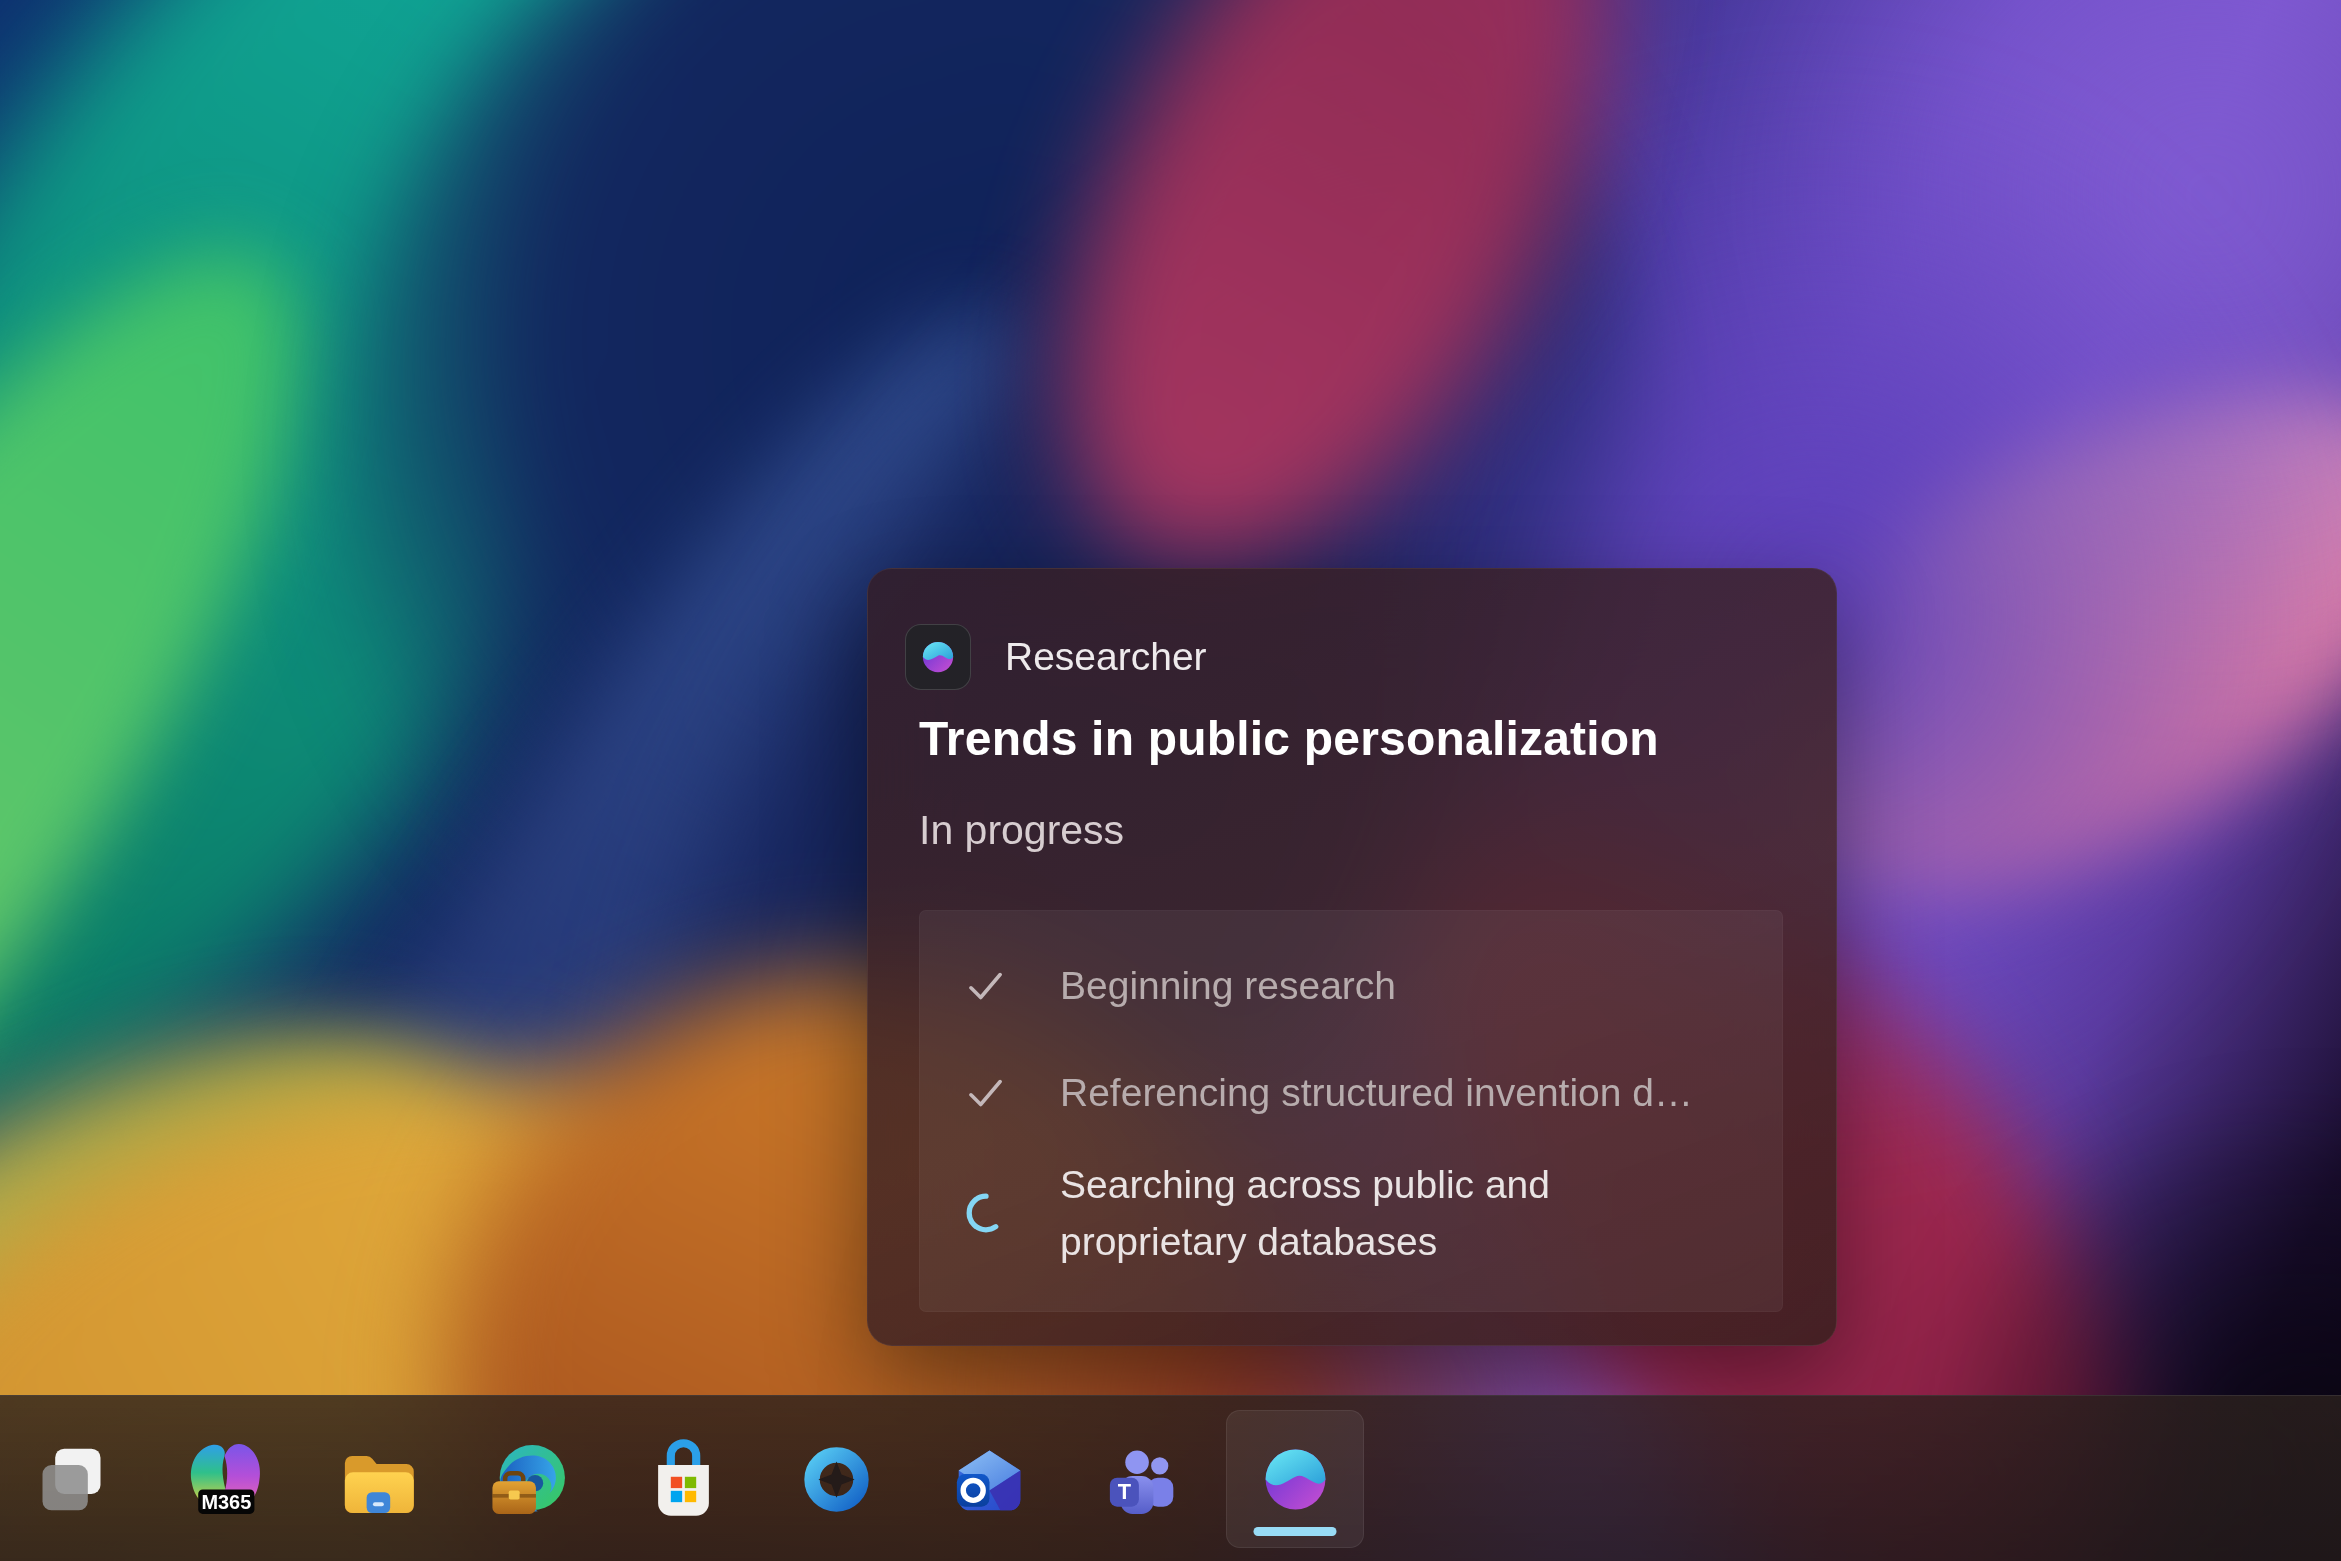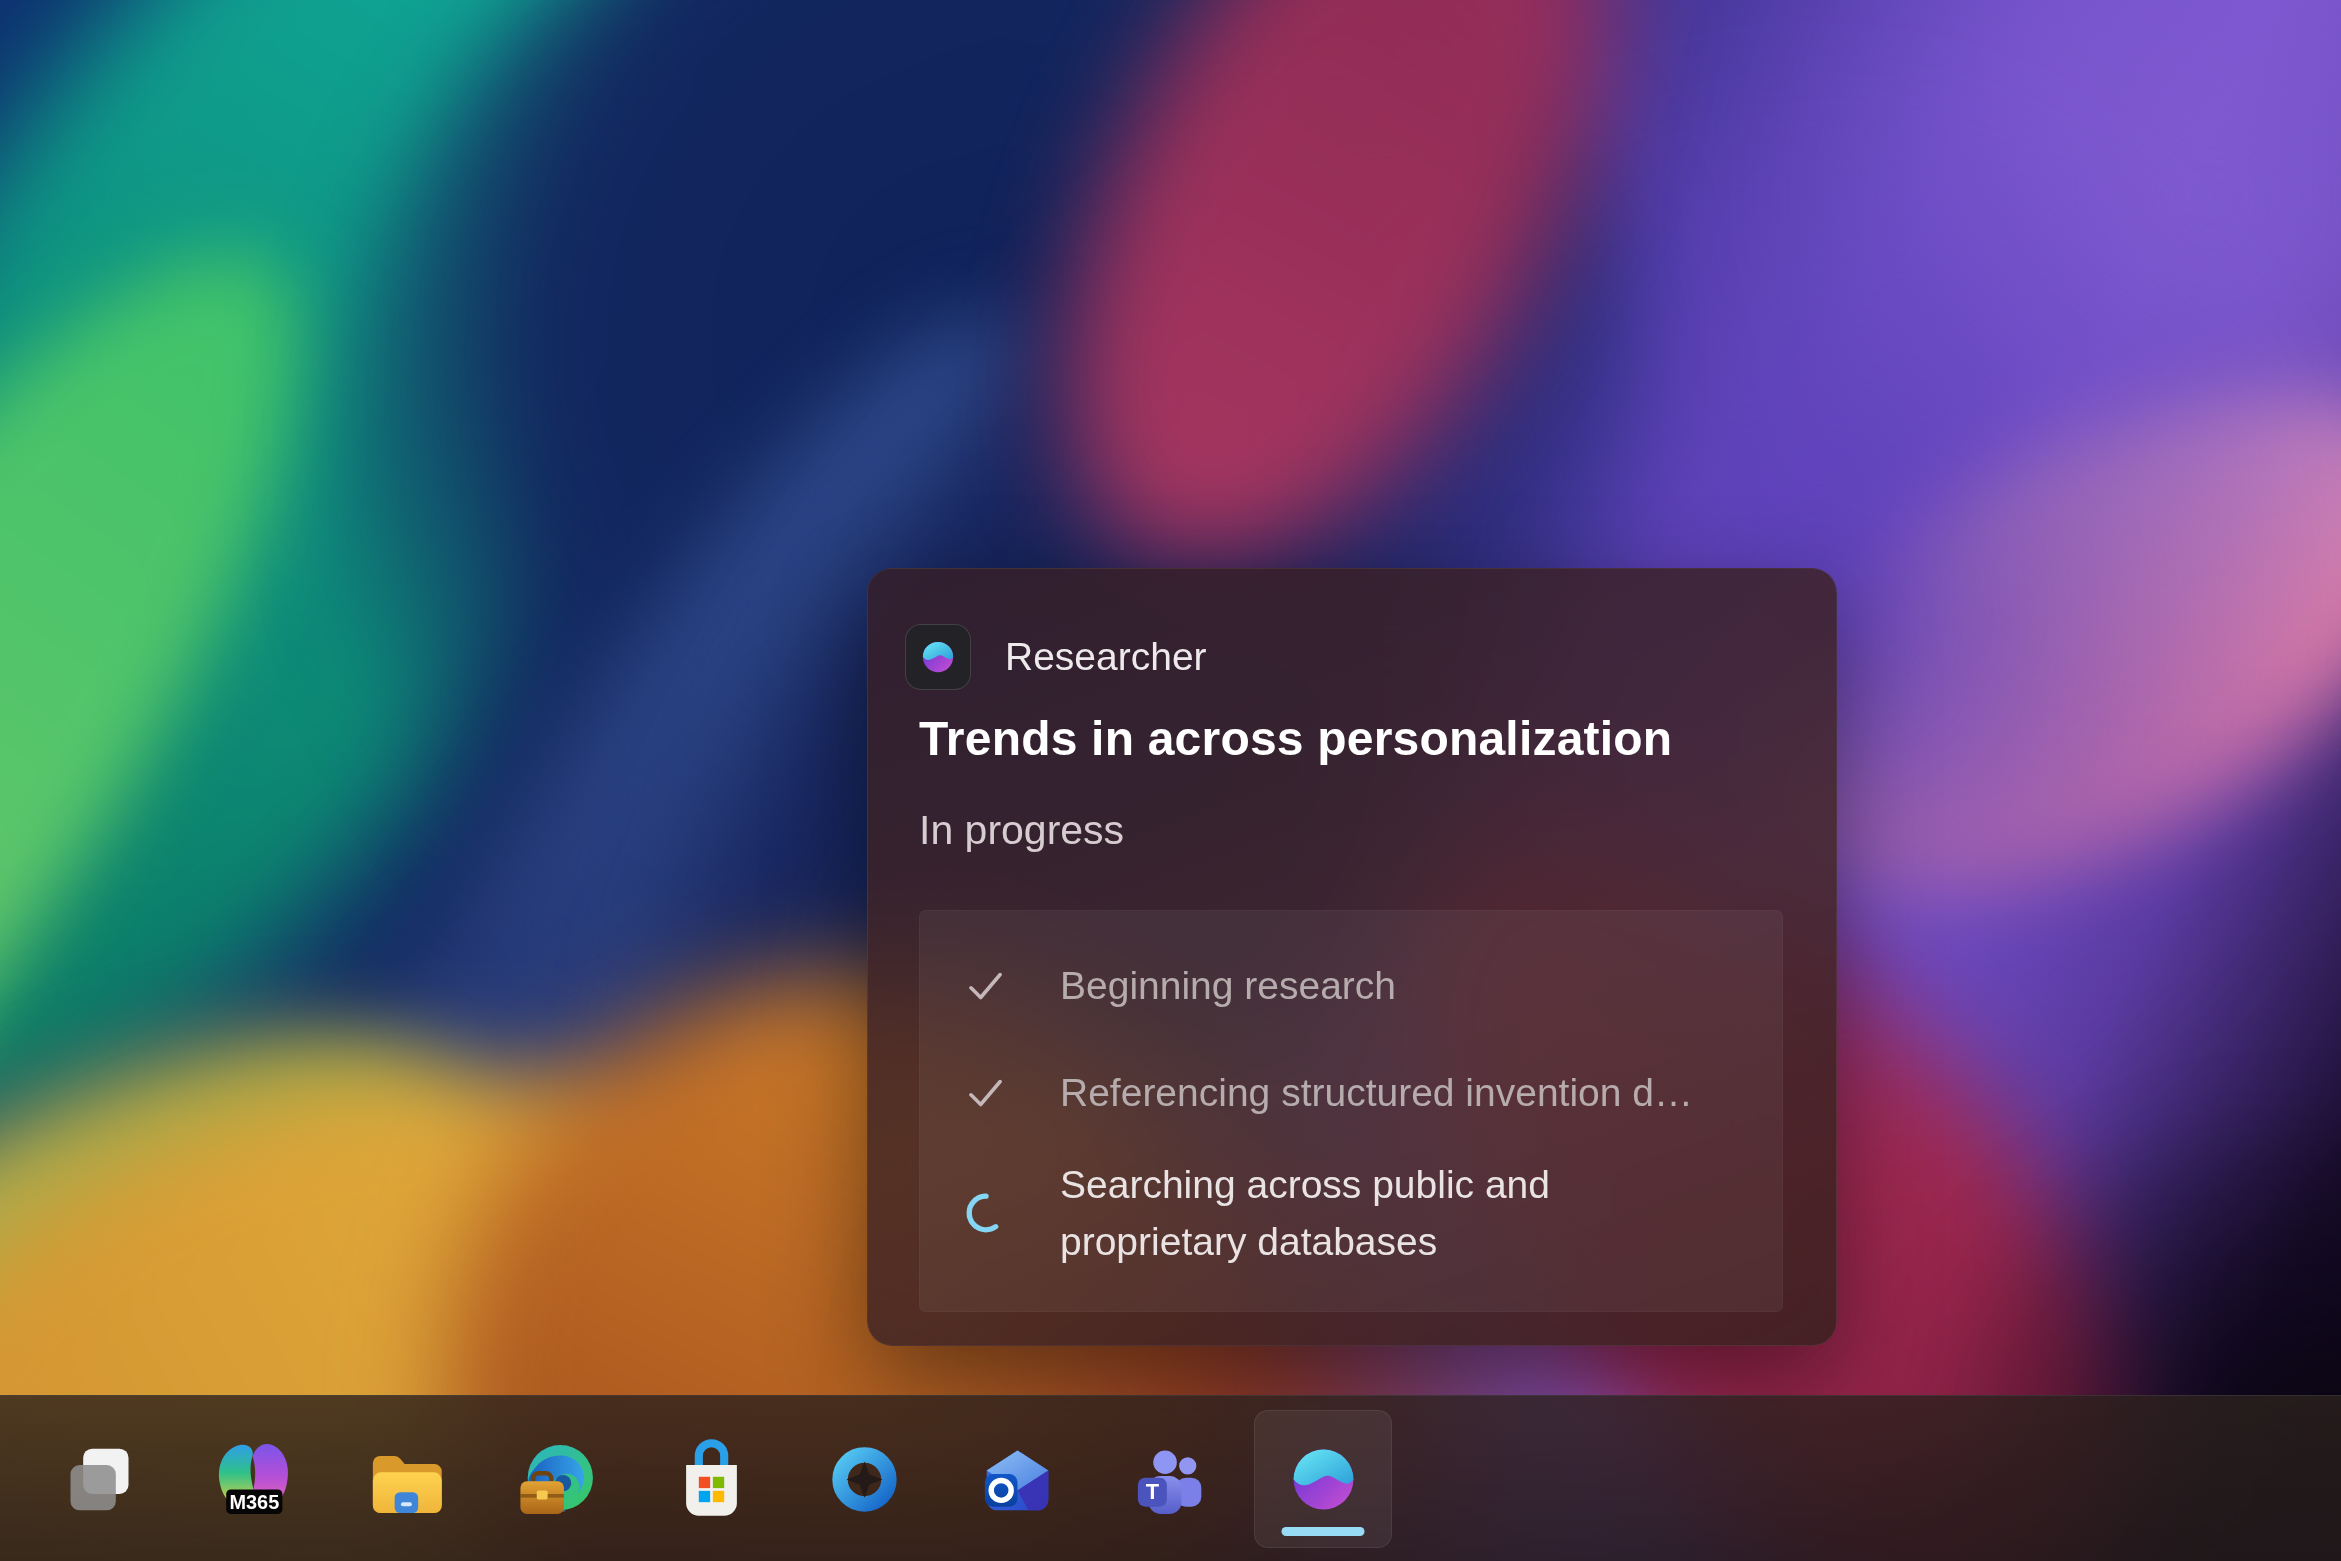--- a/index.html
+++ b/index.html
@@ -67,21 +67,21 @@
   .s3{top:241px;height:121px;}
   .spinner-svg{transform:scaleX(-1);}
 
   
   .taskbar{
     position:absolute;left:0;top:1395px;width:2342px;height:167px;
     background:linear-gradient(180deg,rgba(44,34,30,0.80),rgba(34,26,26,0.88));
     backdrop-filter:blur(62px) saturate(1.15);
     -webkit-backdrop-filter:blur(62px) saturate(1.15);
     border-top:0.9px solid rgba(255,255,255,0.10);
-    display:flex;align-items:center;padding-left:30px;box-sizing:border-box;gap:15px;
+    display:flex;align-items:center;padding-left:2px;box-sizing:border-box;gap:15px;
   }
   .tb{
     width:138px;height:138px;border:none;background:transparent;border-radius:14px;
     display:flex;align-items:center;justify-content:center;position:relative;cursor:pointer;padding:0;
   }
   .tb.active{
     background:rgba(255,255,255,0.065);
     border:0.9px solid rgba(255,255,255,0.07);box-sizing:border-box;
   }
   .tb svg{width:87px;height:87px;}
@@ -177,21 +177,21 @@
     <header class="card-head">
       <div class="app-tile">
         <svg viewBox="0 0 96 96" width="44" height="44">
           <circle cx="48" cy="48" r="33" fill="url(#gResP)"></circle>
           <path d="M15,48 a33,33 0 0 1 66,0 c-10,14 -21,-9 -33,-3 c-12,6 -22,16 -33,3 z" fill="url(#gResC)"></path>
         </svg>
       </div>
       <span class="app-name">Researcher</span>
     </header>
 
-    <h1 class="title">Trends in across personalization</h1>
+    <h1 class="title">Trends in public personalization</h1>
     <div class="status">In progress</div>
 
     <div class="steps">
       <div class="step done s1">
         <span class="ic">
           <svg viewBox="0 0 52 52" width="46" height="46">
               <path d="M9,28 L20,39 L42,13" fill="none" stroke="#c4b8ba" stroke-width="4" stroke-linecap="round" stroke-linejoin="round"></path>
             </svg>
         </span>
         <span>Beginning research</span>

